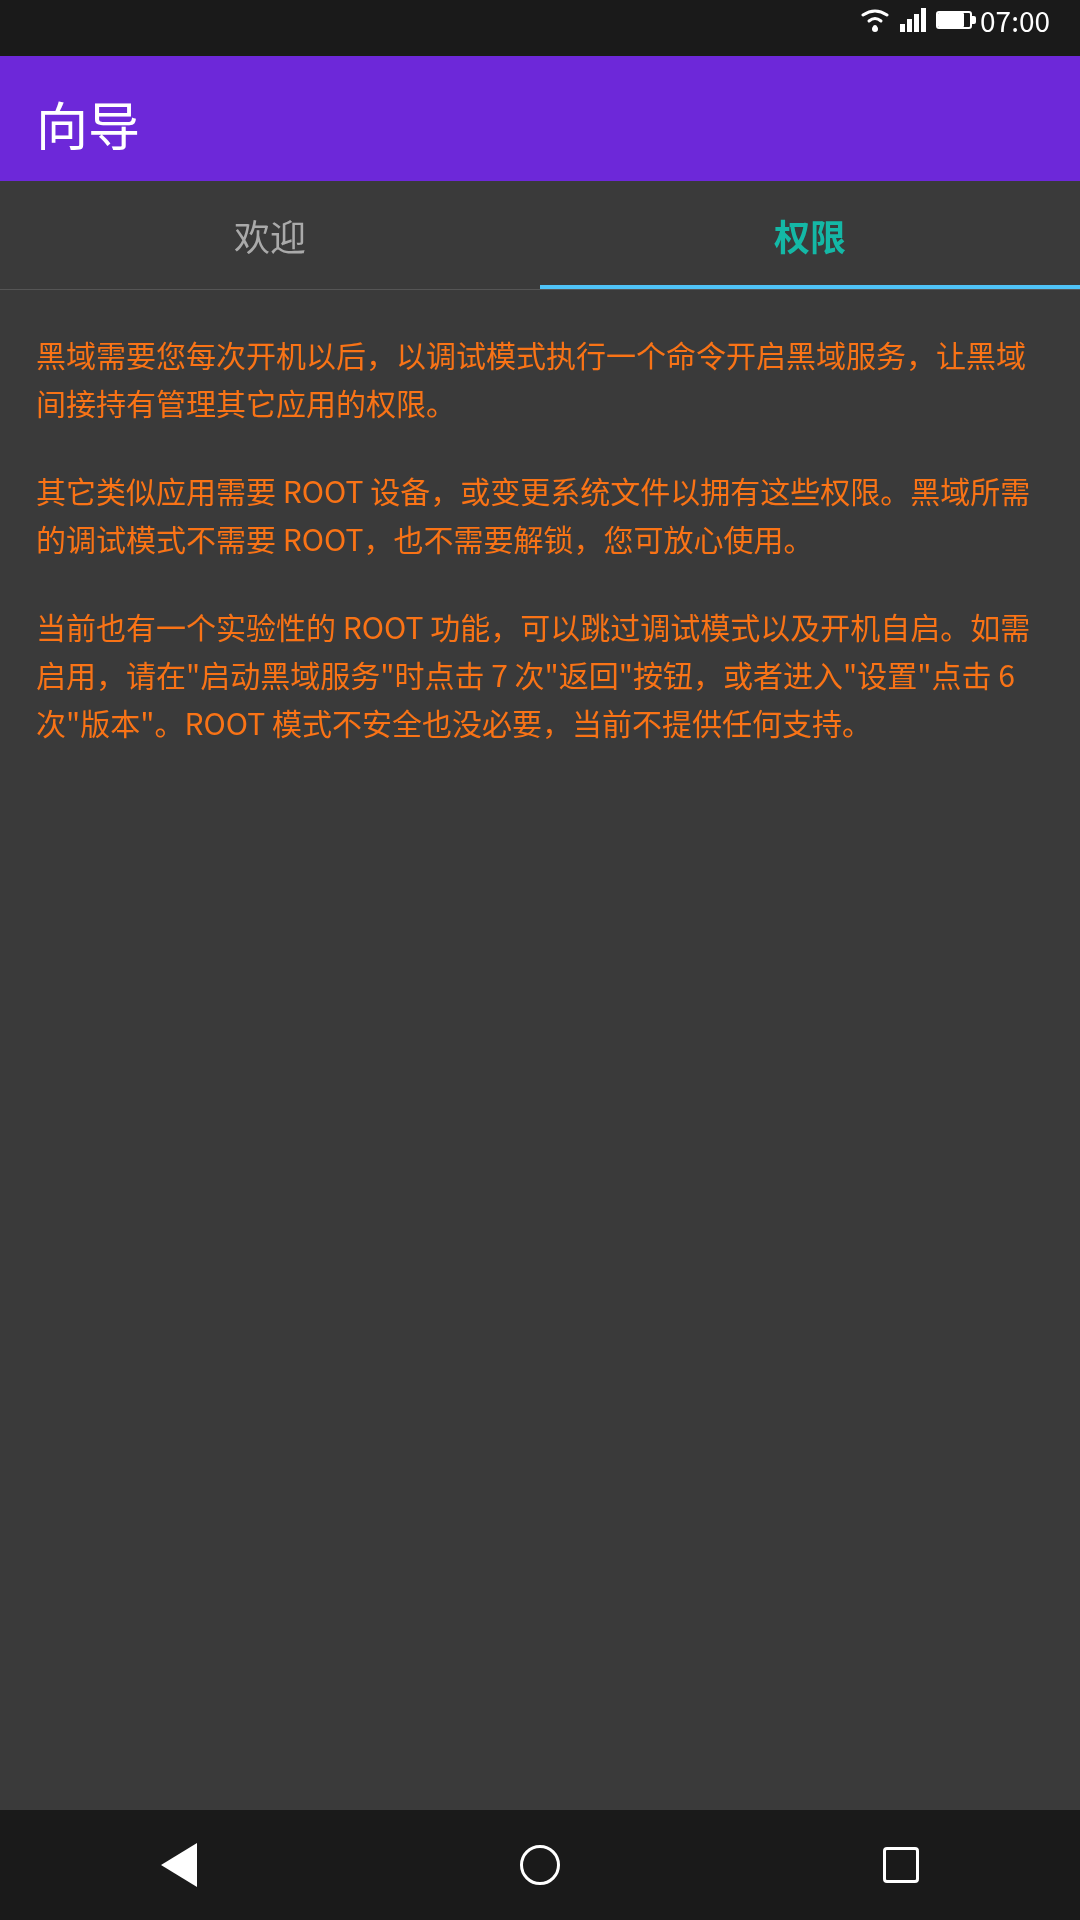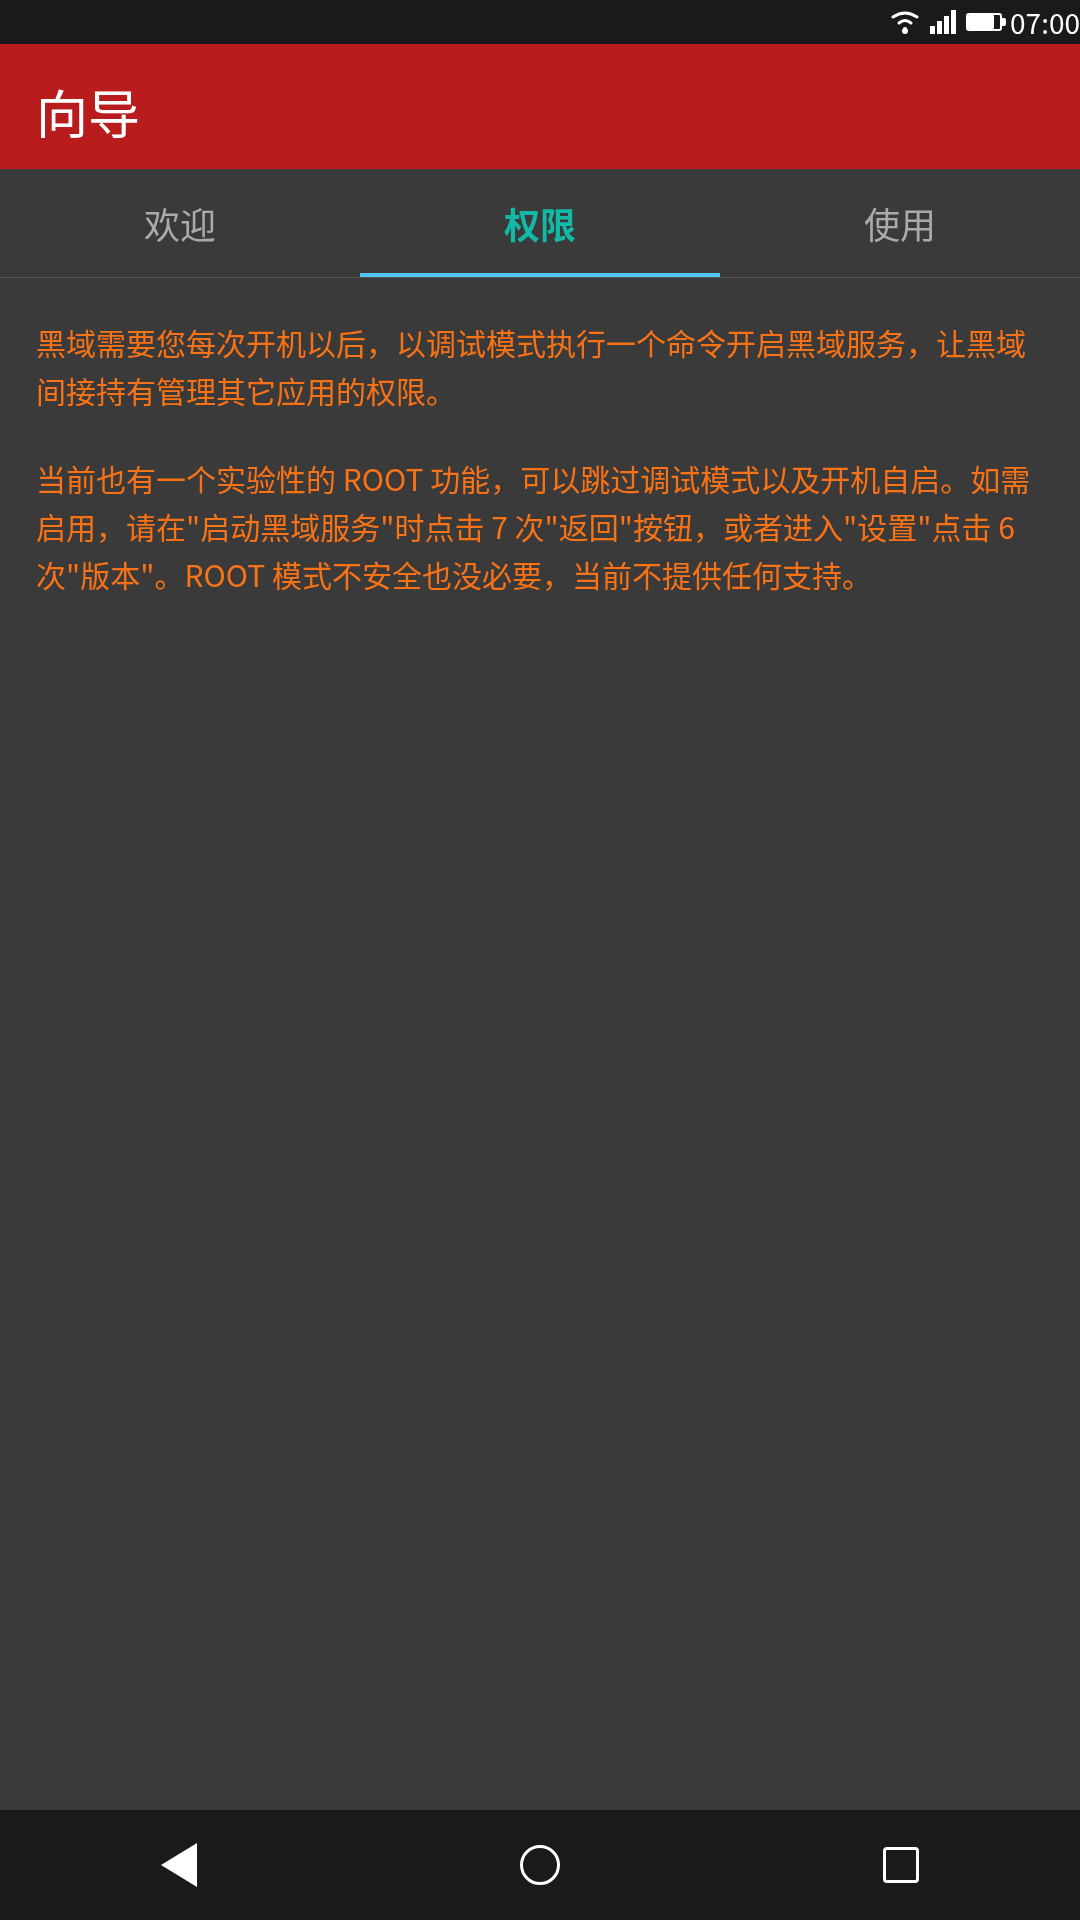--- a/index.html
+++ b/index.html
@@ -16,25 +16,26 @@
       font-family: 'Noto Sans CJK SC', 'Source Han Sans CN', sans-serif;
       color: #ffffff;
       display: flex;
       flex-direction: column;
       overflow: hidden;
     }
 
     
     .status-bar {
       width: 100%;
-      height: 44px;
+      height: 56px;
       background-color: #1a1a1a;
       display: flex;
-      align-items: center;
+      align-items: flex-start;
       justify-content: flex-end;
+      padding-right: 30px;
       gap: 12px;
       flex-shrink: 0;
     }
 
     .status-bar-time {
       font-size: 28px;
       color: #ffffff;
       font-weight: 400;
     }
 
@@ -69,21 +70,21 @@
 
     .battery-fill {
       height: 100%;
       width: 80%;
       background: #ffffff;
       border-radius: 1px;
     }
 
     
     .app-header {
-      background-color: #b91c1c;
+      background-color: #6d28d9;
       padding: 30px 36px 20px 36px;
       flex-shrink: 0;
     }
 
     .app-title {
       font-size: 52px;
       font-weight: 400;
       color: #ffffff;
     }
 
@@ -213,27 +214,25 @@
   <h1 class="app-title">向导</h1>
 </div>
 
 <div class="tab-bar">
   <div class="tab-item">
     <span>欢迎</span>
   </div>
   <div class="tab-item active">
     <span>权限</span>
   </div>
-  <div class="tab-item">
-    <span>使用</span>
-  </div>
 </div>
 
 <div class="main-content">
   <p class="content-paragraph">黑域需要您每次开机以后，以调试模式执行一个命令开启黑域服务，让黑域间接持有管理其它应用的权限。</p>
+  <p class="content-paragraph">其它类似应用需要 ROOT 设备，或变更系统文件以拥有这些权限。黑域所需的调试模式不需要 ROOT，也不需要解锁，您可放心使用。</p>
   <p class="content-paragraph">当前也有一个实验性的 ROOT 功能，可以跳过调试模式以及开机自启。如需启用，请在"启动黑域服务"时点击 7 次"返回"按钮，或者进入"设置"点击 6 次"版本"。ROOT 模式不安全也没必要，当前不提供任何支持。</p>
 </div>
 
 <div class="nav-bar">
   <div class="nav-btn">
     <div class="nav-back"></div>
   </div>
   <div class="nav-btn">
     <div class="nav-home"></div>
   </div>

